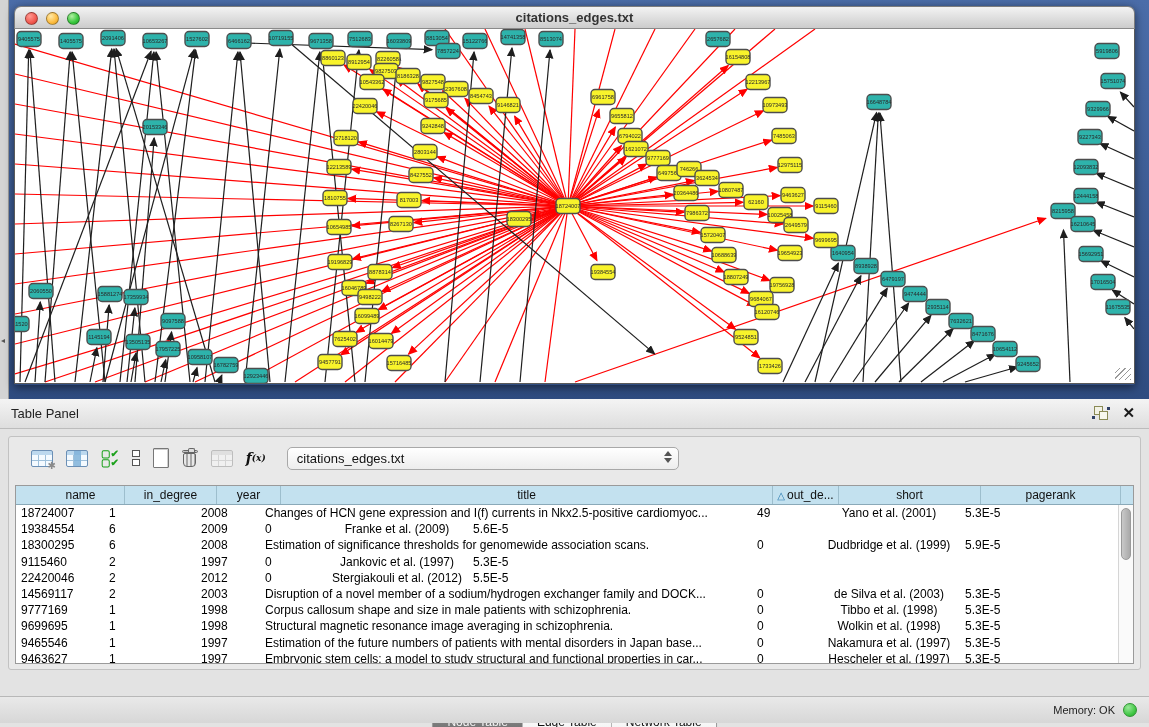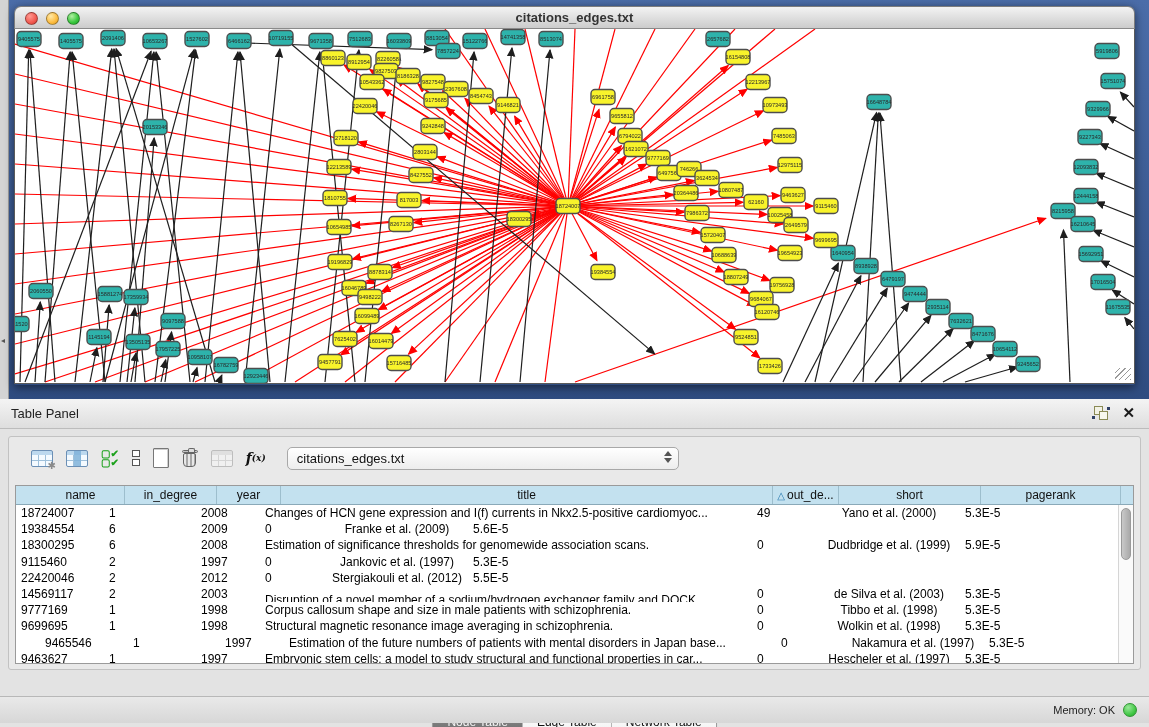--- a/index.html
+++ b/index.html
@@ -803,21 +803,21 @@
           <div class="th" style="width: 140px;">pagerank</div>
         </div>
       <div class="tbl-body">
         <div id="tbl-rows">
             <div class="tr">
               <div class="td" style="width: 88px;">18724007</div>
               <div class="td" style="width: 92px;">1</div>
               <div class="td" style="width: 64px;">2008</div>
               <div class="td" style="width: 492px;">Changes of HCN gene expression and I(f) currents in Nkx2.5-positive cardiomyoc...</div>
               <div class="td" style="width: 66px;">49</div>
-              <div class="td center" style="width: 142px;">Yano et al. (2000)</div>
+              <div class="td center" style="width: 142px;">Yano et al. (2001)</div>
               <div class="td" style="width: 140px;">5.3E-5</div>
             </div>
             <div class="tr">
               <div class="td" style="width: 88px;">19384554</div>
               <div class="td" style="width: 92px;">6</div>
               <div class="td" style="width: 64px;">2009</div>
               <div class="td" style="width: 66px;">0</div>
               <div class="td center" style="width: 142px;">Franke et al. (2009)</div>
               <div class="td" style="width: 140px;">5.6E-5</div>
             </div>
@@ -843,21 +843,21 @@
               <div class="td" style="width: 92px;">2</div>
               <div class="td" style="width: 64px;">2012</div>
               <div class="td" style="width: 66px;">0</div>
               <div class="td center" style="width: 142px;">Stergiakouli et al. (2012)</div>
               <div class="td" style="width: 140px;">5.5E-5</div>
             </div>
             <div class="tr">
               <div class="td" style="width: 88px;">14569117</div>
               <div class="td" style="width: 92px;">2</div>
               <div class="td" style="width: 64px;">2003</div>
-              <div class="td" style="width: 492px; margin-top: 6px;">Disruption of a novel member of a sodium/hydrogen exchanger family and DOCK...</div>
+              <div class="td" style="width: 492px;">Disruption of a novel member of a sodium/hydrogen exchanger family and DOCK...</div>
               <div class="td" style="width: 66px;">0</div>
               <div class="td center" style="width: 142px;">de Silva et al. (2003)</div>
               <div class="td" style="width: 140px;">5.3E-5</div>
             </div>
             <div class="tr">
               <div class="td" style="width: 88px;">9777169</div>
               <div class="td" style="width: 92px;">1</div>
               <div class="td" style="width: 64px;">1998</div>
               <div class="td" style="width: 492px;">Corpus callosum shape and size in male patients with schizophrenia.</div>
               <div class="td" style="width: 66px;">0</div>
@@ -867,21 +867,21 @@
             <div class="tr">
               <div class="td" style="width: 88px;">9699695</div>
               <div class="td" style="width: 92px;">1</div>
               <div class="td" style="width: 64px;">1998</div>
               <div class="td" style="width: 492px;">Structural magnetic resonance image averaging in schizophrenia.</div>
               <div class="td" style="width: 66px;">0</div>
               <div class="td center" style="width: 142px;">Wolkin et al. (1998)</div>
               <div class="td" style="width: 140px;">5.3E-5</div>
             </div>
             <div class="tr">
-              <div class="td" style="width: 88px; margin-left: 24px;">9465546</div>
+              <div class="td" style="width: 88px;">9465546</div>
               <div class="td" style="width: 92px;">1</div>
               <div class="td" style="width: 64px;">1997</div>
               <div class="td" style="width: 492px;">Estimation of the future numbers of patients with mental disorders in Japan base...</div>
               <div class="td" style="width: 66px;">0</div>
               <div class="td center" style="width: 142px;">Nakamura et al. (1997)</div>
               <div class="td" style="width: 140px;">5.3E-5</div>
             </div>
             <div class="tr">
               <div class="td" style="width: 88px;">9463627</div>
               <div class="td" style="width: 92px;">1</div>

